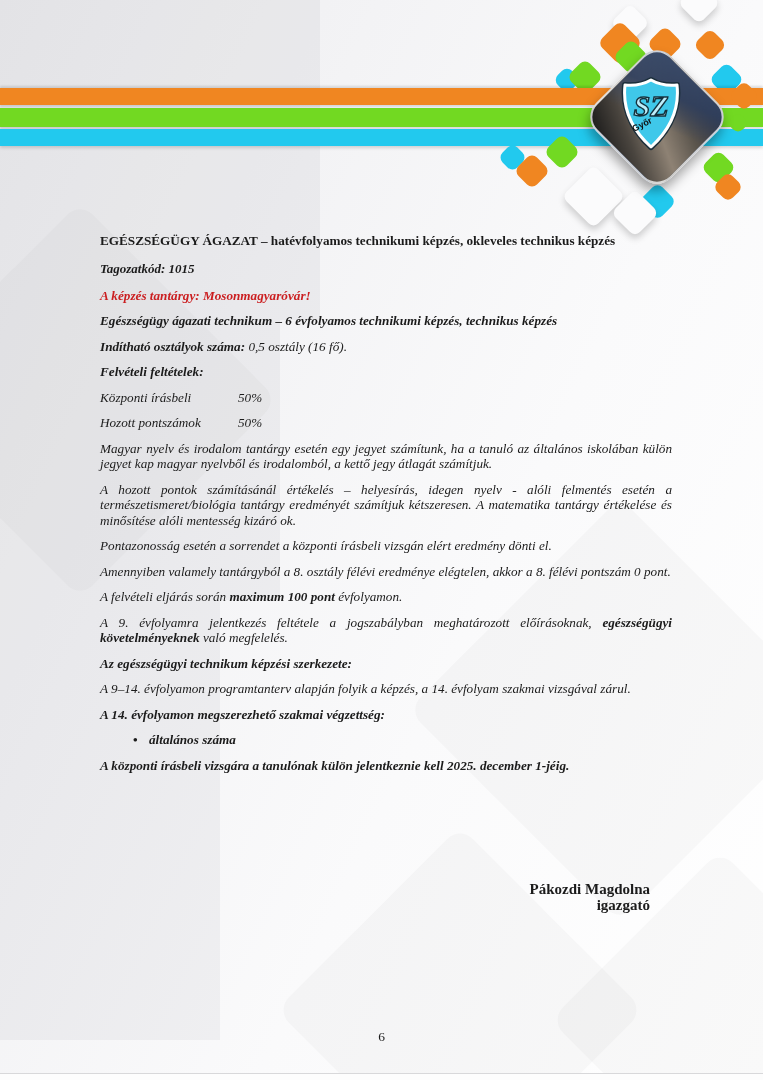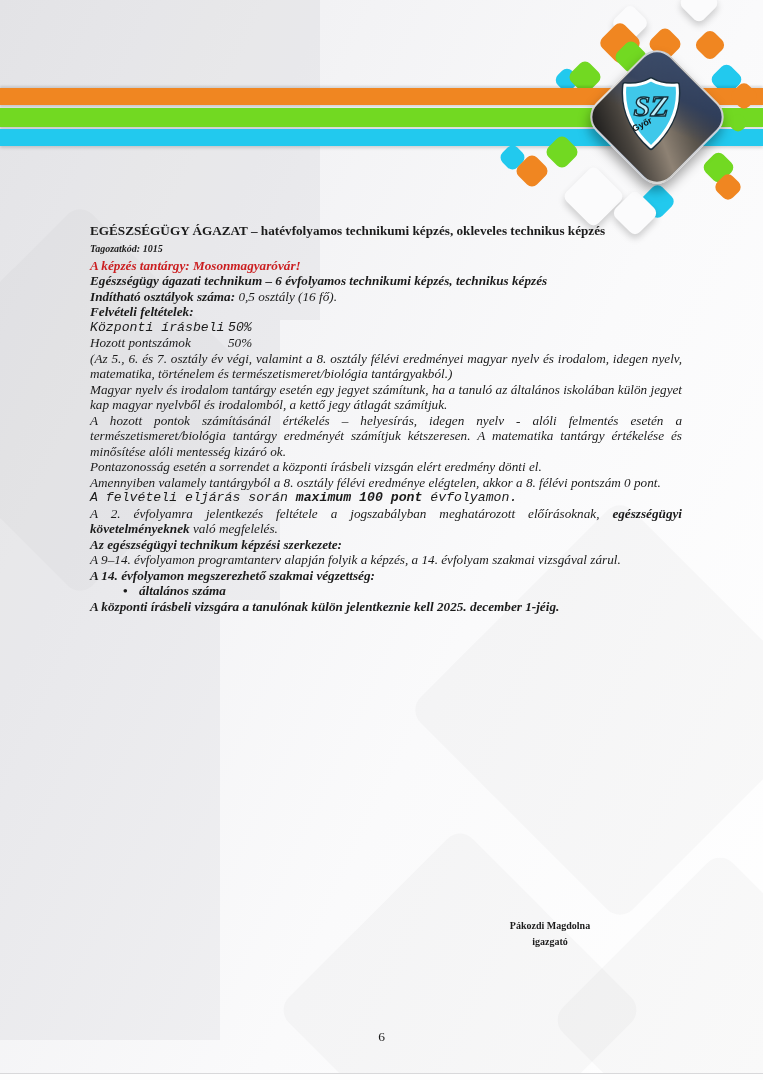--- a/index.html
+++ b/index.html
@@ -33,34 +33,34 @@
     transform:rotate(45deg); border-radius:20px; overflow:hidden;
     border:2px solid rgba(255,255,255,0.75);
     box-shadow:4px 6px 12px rgba(0,0,0,0.35);
     background:
       linear-gradient(160deg, rgba(58,76,108,0.95) 0%, rgba(47,63,94,0.9) 30%, rgba(0,0,0,0) 55%),
       linear-gradient(205deg, #2b2d36 0%, #5a544c 30%, #8e8274 52%, #4a453f 75%, #171717 100%);
   }
   .shield { position:absolute; left:620px; top:76px; width:62px; height:76px; z-index:7; }
   
   .doc { position:absolute; left:90px; top:223px; width:592px; font-size:13.2px; line-height:15.5px; z-index:8; }
-  .doc p { margin:0; }
+  .doc p { margin:10px; }
   .b { font-weight:bold; }
   .i { font-style:italic; }
   .bi { font-weight:bold; font-style:italic; }
   .red { color:#cb1e20; }
   .just { text-align:justify; }
   .title { font-weight:bold; }
-  .tagcode { font-weight:bold; font-style:italic; font-size:10px; line-height:19px; margin-top:25px; }
+  .tagcode { font-weight:bold; font-style:italic; font-size:13px; line-height:19px; margin-top:25px; }
   .mt14{margin-top:14px;} .mt15{margin-top:15px;} .mt13{margin-top:13px;}
-  .mt17{margin-top:17px;} .mt11{margin-top:11px;font-family:Liberation Mono, monospace;} .mt12{margin-top:12px;}
+  .mt17{margin-top:17px;} .mt11{margin-top:11px;} .mt12{margin-top:12px;}
   .score-row span.sl { display:inline-block; width:138px; }
   .bullet-line { padding-left:33px; }
   .bullet-dot { display:inline-block; width:16px; font-style:normal; }
-  .signature { position:absolute; left:450px; top:918px; width:200px; text-align:center; font-weight:bold; font-size:10px; line-height:15.5px; z-index:8; }
+  .signature { position:absolute; left:450px; top:882px; width:200px; text-align:right; font-weight:bold; font-size:15px; line-height:15.5px; z-index:8; }
   .pagenum { position:absolute; left:0; top:1029px; width:763px; text-align:center; font-size:13.5px; z-index:8; }
   .bottom-strip { position:absolute; left:0; bottom:0; width:763px; height:7px; background:#fdfdfd; border-top:1px solid #d8d8da; z-index:4; }
 </style>
 </head>
 <body>
 
 <div class="wm" style="left:-60px; top:260px; width:280px; height:280px;"></div>
 <div class="wm2" style="left:240px; top:120px; width:320px; height:320px;"></div>
 <div class="wm" style="left:470px; top:560px; width:300px; height:300px;"></div>
 <div class="wm2" style="left:90px;  top:720px; width:280px; height:280px;"></div>
@@ -107,27 +107,26 @@
 
 <div class="doc">
   <p class="title">EGÉSZSÉGÜGY ÁGAZAT – hatévfolyamos technikumi képzés, okleveles technikus képzés</p>
   <p class="tagcode">Tagozatkód: 1015</p>
   <p class="bi red mt14">A képzés tantárgy: Mosonmagyaróvár!</p>
   <p class="bi mt15">Egészségügy ágazati technikum – 6 évfolyamos technikumi képzés, technikus képzés</p>
   <p class="mt14"><span class="bi">Indítható osztályok száma:</span><span class="i"> 0,5 osztály (16 fő).</span></p>
   <p class="bi mt17">Felvételi feltételek:</p>
   <p class="i score-row mt11"><span class="sl">Központi írásbeli</span><span>50%</span></p>
   <p class="i score-row"><span class="sl">Hozott pontszámok</span><span>50%</span></p>
-  <p class="i just">(Az 5., 6. és 7. osztály év végi, valamint a 8. osztály félévi eredményei magyar nyelv és irodalom, idegen nyelv, matematika, történelem és természetismeret/biológia tantárgyakból.)</p>
   <p class="i just mt13">Magyar nyelv és irodalom tantárgy esetén egy jegyet számítunk, ha a tanuló az általános iskolában külön jegyet kap magyar nyelvből és irodalomból, a kettő jegy átlagát számítjuk.</p>
   <p class="i just mt14">A hozott pontok számításánál értékelés – helyesírás, idegen nyelv - alóli felmentés esetén a természetismeret/biológia tantárgy eredményét számítjuk kétszeresen. A matematika tantárgy értékelése és minősítése alóli mentesség kizáró ok.</p>
   <p class="i mt12">Pontazonosság esetén a sorrendet a központi írásbeli vizsgán elért eredmény dönti el.</p>
   <p class="i mt15">Amennyiben valamely tantárgyból a 8. osztály félévi eredménye elégtelen, akkor a 8. félévi pontszám 0 pont.</p>
   <p class="i mt11"><span>A felvételi eljárás során </span><span class="b">maximum 100 pont</span><span> évfolyamon.</span></p>
-  <p class="i just mt13"><span>A 2. évfolyamra jelentkezés feltétele a jogszabályban meghatározott előírásoknak, </span><span class="b">egészségügyi követelményeknek</span><span> való megfelelés.</span></p>
+  <p class="i just mt13"><span>A 9. évfolyamra jelentkezés feltétele a jogszabályban meghatározott előírásoknak, </span><span class="b">egészségügyi követelményeknek</span><span> való megfelelés.</span></p>
   <p class="bi mt12">Az egészségügyi technikum képzési szerkezete:</p>
   <p class="i mt15">A 9–14. évfolyamon programtanterv alapján folyik a képzés, a 14. évfolyam szakmai vizsgával zárul.</p>
   <p class="bi mt14">A 14. évfolyamon megszerezhető szakmai végzettség:</p>
   <p class="bi bullet-line mt14"><span class="bullet-dot">•</span><span>általános száma</span></p>
   <p class="bi">A központi írásbeli vizsgára a tanulónak külön jelentkeznie kell 2025. december 1-jéig.</p>
 </div>
 
 <div class="signature">
   <div>Pákozdi Magdolna</div>
   <div>igazgató</div>

